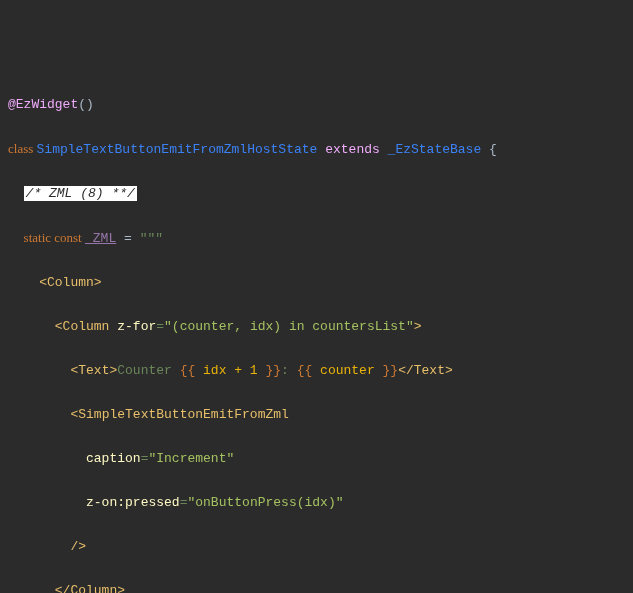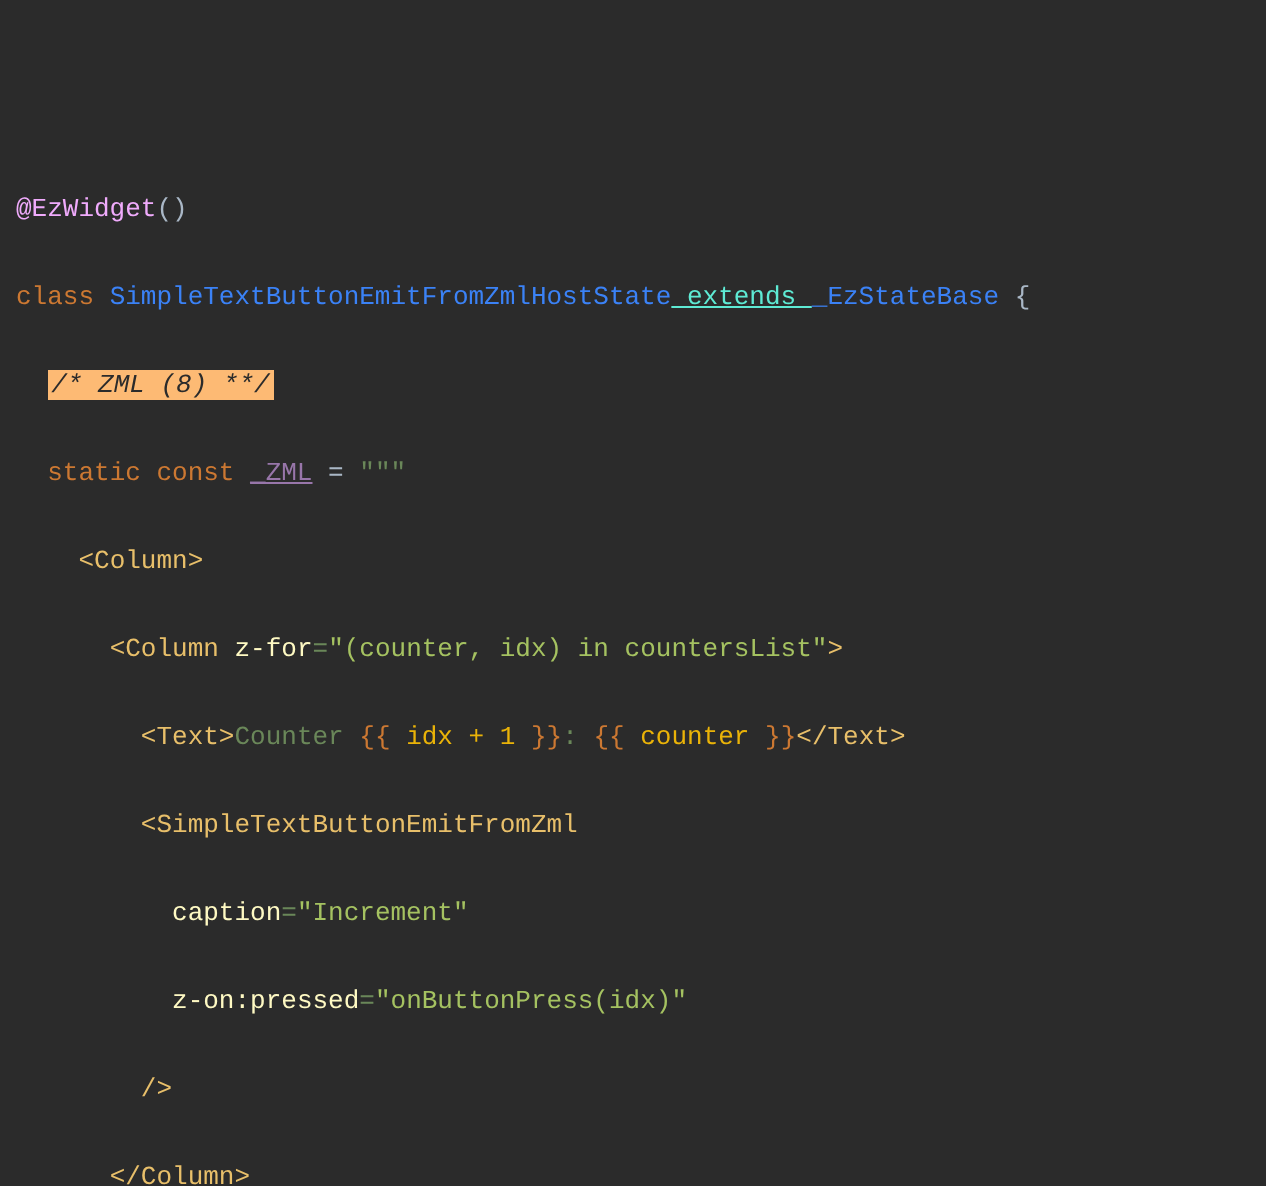--- a/index.html
+++ b/index.html
@@ -8,34 +8,34 @@
     font-family: "Consolas", "Monaco", "Courier New", monospace;
     font-size: 13px;
     line-height: 22px;
     color: #a9b7c6;
     padding: 6px 0 6px 8px;
     white-space: pre;
     overflow-x: hidden;
   }
   .line { display: block; }
   .annot   { color: #f0abfc; }
-  .keyword { color: #cc7832; }
+  .keyword { color: #cc7832; font-family: Liberation Serif, serif; }
   .class   { color: #3b82f6; }
-  .extends { color: #5eead4; text-decoration: underline; }
+  .extends { color: #f0abfc; }
   .string  { color: #6a8759; }
   .str-open{ color: #6a8759; }
   .tag     { color: #e8bf6a; margin-top: 16px; }
   .attr    { color: #fef9c3; }
   .attrval { color: #a5c261; }
   .mustache{ color: #cc7832; }
   .inner   { color: #eab308; }
   .field   { color: #9876aa; text-decoration: underline; }
   .punct   { color: #a9b7c6; }
   .hlcomment {
-    background: #fdba74;
+    background: #ffffff;
     color: #2b2b2b;
     font-style: italic;
     padding: 0 2px;
   }
 </style>
 </head>
 <body>
 
 
 

